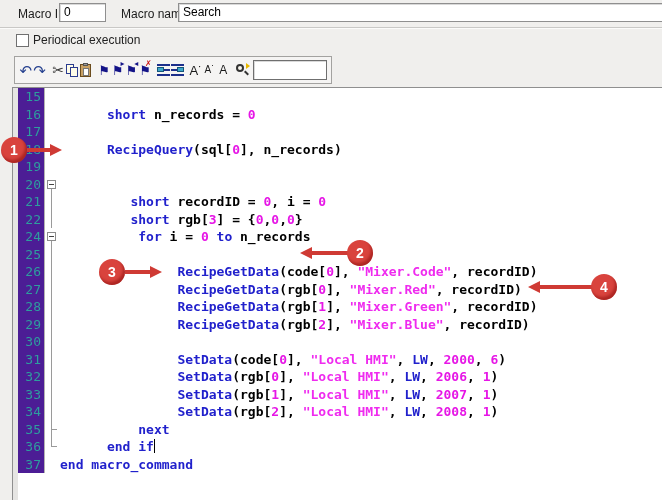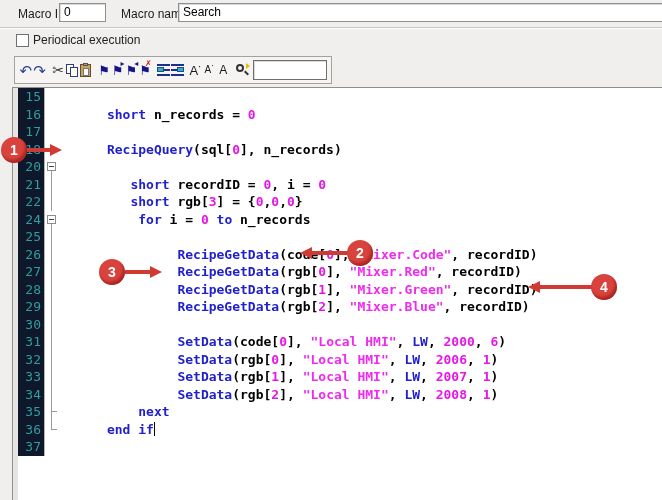--- a/index.html
+++ b/index.html
@@ -60,21 +60,21 @@
   
   .editor {
     position:absolute; left:12px; top:87px; width:650px; height:413px;
     background:#ffffff; border-top:1px solid #8f8f8f; border-left:1px solid #8f8f8f;
     font-family:"DejaVu Sans Mono", monospace; font-size:13px;
     overflow:hidden;
   }
   .margin-strip { position:absolute; left:0; top:0; width:5px; height:100%; background:#e6e5e3; }
   .code-row { display:flex; height:17.5px; line-height:17.5px; white-space:pre; }
   .gut { width:32px; flex:0 0 32px; text-align:right; padding-right:3px;
-         color:#2e9e9e; border-right:1px solid #b4b3b1; background:#0f172a; }
+         color:#2e9e9e; border-right:1px solid #b4b3b1; background:#4c1d95; }
   .foldcol { width:13px; flex:0 0 13px; position:relative; }
   .codetxt { padding-left:2px;font-weight:bold; }
   .seg-p { color:#000000; }
   .seg-k { color:#2121cc; }
   .seg-n { color:#e616e6; }
   .seg-s { color:#ef2bef; }
   .fold-v { position:absolute; left:6px; top:0; width:1px; height:100%; background:#9a9a9a; }
   .fold-v.half { height:9px; }
   .fold-stub { position:absolute; left:6px; top:8px; width:6px; height:1px; background:#9a9a9a; }
   .fold-box { position:absolute; left:2px; top:4px; width:9px; height:9px;
@@ -183,37 +183,38 @@
     <input class="tb-input" style="">
   </div>
 
 <div class="editor">
   <div class="margin-strip"></div>
   <div id="code-rows">
       <div class="code-row"><span class="gut">15</span><span class="foldcol"></span><span class="codetxt"></span></div>
       <div class="code-row"><span class="gut">16</span><span class="foldcol"></span><span class="codetxt"><span class="seg-p">      </span><span class="seg-k">short</span><span class="seg-p"> n_records = </span><span class="seg-n">0</span></span></div>
       <div class="code-row"><span class="gut">17</span><span class="foldcol"></span><span class="codetxt"></span></div>
       <div class="code-row"><span class="gut">18</span><span class="foldcol"></span><span class="codetxt"><span class="seg-p">      </span><span class="seg-k">RecipeQuery</span><span class="seg-p">(sql[</span><span class="seg-n">0</span><span class="seg-p">], n_records)</span></span></div>
+      <div class="code-row"><span class="gut">19</span><span class="foldcol"></span><span class="codetxt"></span></div>
       <div class="code-row"><span class="gut">20</span><span class="foldcol"><span class="fold-v" style="top:13px;height:4.5px"></span><span class="fold-box"></span></span></div>
       <div class="code-row"><span class="gut">21</span><span class="foldcol"><span class="fold-v"></span></span><span class="codetxt"><span class="seg-p">         </span><span class="seg-k">short</span><span class="seg-p"> recordID = </span><span class="seg-n">0</span><span class="seg-p">, i = </span><span class="seg-n">0</span></span></div>
       <div class="code-row"><span class="gut">22</span><span class="foldcol"><span class="fold-v"></span></span><span class="codetxt"><span class="seg-p">         </span><span class="seg-k">short</span><span class="seg-p"> rgb[</span><span class="seg-n">3</span><span class="seg-p">] = {</span><span class="seg-n">0</span><span class="seg-p">,</span><span class="seg-n">0</span><span class="seg-p">,</span><span class="seg-n">0</span><span class="seg-p">}</span></span></div>
       <div class="code-row"><span class="gut">24</span><span class="foldcol"><span class="fold-v" style="top:13px;height:4.5px"></span><span class="fold-box"></span></span><span class="codetxt"><span class="seg-p">          </span><span class="seg-k">for</span><span class="seg-p"> i = </span><span class="seg-n">0</span><span class="seg-p"> </span><span class="seg-k">to</span><span class="seg-p"> n_records</span></span></div>
       <div class="code-row"><span class="gut">25</span><span class="foldcol"><span class="fold-v"></span></span></div>
       <div class="code-row"><span class="gut">26</span><span class="foldcol"><span class="fold-v"></span></span><span class="codetxt"><span class="seg-p">               </span><span class="seg-k">RecipeGetData</span><span class="seg-p">(code[</span><span class="seg-n">0</span><span class="seg-p">], </span><span class="seg-s">"Mixer.Code"</span><span class="seg-p">, recordID)</span></span></div>
       <div class="code-row"><span class="gut">27</span><span class="foldcol"><span class="fold-v"></span></span><span class="codetxt"><span class="seg-p">               </span><span class="seg-k">RecipeGetData</span><span class="seg-p">(rgb[</span><span class="seg-n">0</span><span class="seg-p">], </span><span class="seg-s">"Mixer.Red"</span><span class="seg-p">, recordID)</span></span></div>
       <div class="code-row"><span class="gut">28</span><span class="foldcol"><span class="fold-v"></span></span><span class="codetxt"><span class="seg-p">               </span><span class="seg-k">RecipeGetData</span><span class="seg-p">(rgb[</span><span class="seg-n">1</span><span class="seg-p">], </span><span class="seg-s">"Mixer.Green"</span><span class="seg-p">, recordID)</span></span></div>
       <div class="code-row"><span class="gut">29</span><span class="foldcol"><span class="fold-v"></span></span><span class="codetxt"><span class="seg-p">               </span><span class="seg-k">RecipeGetData</span><span class="seg-p">(rgb[</span><span class="seg-n">2</span><span class="seg-p">], </span><span class="seg-s">"Mixer.Blue"</span><span class="seg-p">, recordID)</span></span></div>
       <div class="code-row"><span class="gut">30</span><span class="foldcol"><span class="fold-v"></span></span><span class="codetxt"></span></div>
       <div class="code-row"><span class="gut">31</span><span class="foldcol"><span class="fold-v"></span></span><span class="codetxt"><span class="seg-p">               </span><span class="seg-k">SetData</span><span class="seg-p">(code[</span><span class="seg-n">0</span><span class="seg-p">], </span><span class="seg-s">"Local HMI"</span><span class="seg-p">, </span><span class="seg-k">LW</span><span class="seg-p">, </span><span class="seg-n">2000</span><span class="seg-p">, </span><span class="seg-n">6</span><span class="seg-p">)</span></span></div>
       <div class="code-row"><span class="gut">32</span><span class="foldcol"><span class="fold-v"></span></span><span class="codetxt"><span class="seg-p">               </span><span class="seg-k">SetData</span><span class="seg-p">(rgb[</span><span class="seg-n">0</span><span class="seg-p">], </span><span class="seg-s">"Local HMI"</span><span class="seg-p">, </span><span class="seg-k">LW</span><span class="seg-p">, </span><span class="seg-n">2006</span><span class="seg-p">, </span><span class="seg-n">1</span><span class="seg-p">)</span></span></div>
       <div class="code-row"><span class="gut">33</span><span class="foldcol"><span class="fold-v"></span></span><span class="codetxt"><span class="seg-p">               </span><span class="seg-k">SetData</span><span class="seg-p">(rgb[</span><span class="seg-n">1</span><span class="seg-p">], </span><span class="seg-s">"Local HMI"</span><span class="seg-p">, </span><span class="seg-k">LW</span><span class="seg-p">, </span><span class="seg-n">2007</span><span class="seg-p">, </span><span class="seg-n">1</span><span class="seg-p">)</span></span></div>
       <div class="code-row"><span class="gut">34</span><span class="foldcol"><span class="fold-v"></span></span><span class="codetxt"><span class="seg-p">               </span><span class="seg-k">SetData</span><span class="seg-p">(rgb[</span><span class="seg-n">2</span><span class="seg-p">], </span><span class="seg-s">"Local HMI"</span><span class="seg-p">, </span><span class="seg-k">LW</span><span class="seg-p">, </span><span class="seg-n">2008</span><span class="seg-p">, </span><span class="seg-n">1</span><span class="seg-p">)</span></span></div>
       <div class="code-row"><span class="gut">35</span><span class="foldcol"><span class="fold-v"></span><span class="fold-stub"></span></span><span class="codetxt"><span class="seg-p">          </span><span class="seg-k">next</span></span></div>
       <div class="code-row"><span class="gut">36</span><span class="foldcol"><span class="fold-v half"></span><span class="fold-stub"></span></span><span class="codetxt"><span class="seg-p">      </span><span class="seg-k">end if</span><span class="caret"></span></span></div>
-      <div class="code-row"><span class="gut">37</span><span class="foldcol"></span></div>
+      <div class="code-row"><span class="gut">37</span><span class="foldcol"></span><span class="codetxt"><span class="seg-k">end macro_command</span></span></div>
     </div>
 </div>
 
 <div id="annotations">
     <div class="ann-circle" style="left: 1px; top: 137px;">1</div>
     <div class="ann-shaft" style="left: 27px; width: 24px; top: 148px;"></div>
     <div class="ann-head right" style="left: 50px; top: 144px;"></div>
     <div class="ann-circle" style="left: 347px; top: 240px;">2</div>
     <div class="ann-shaft" style="left: 311px; width: 37px; top: 251px;"></div>
     <div class="ann-head left" style="left: 300px; top: 247px;"></div>

